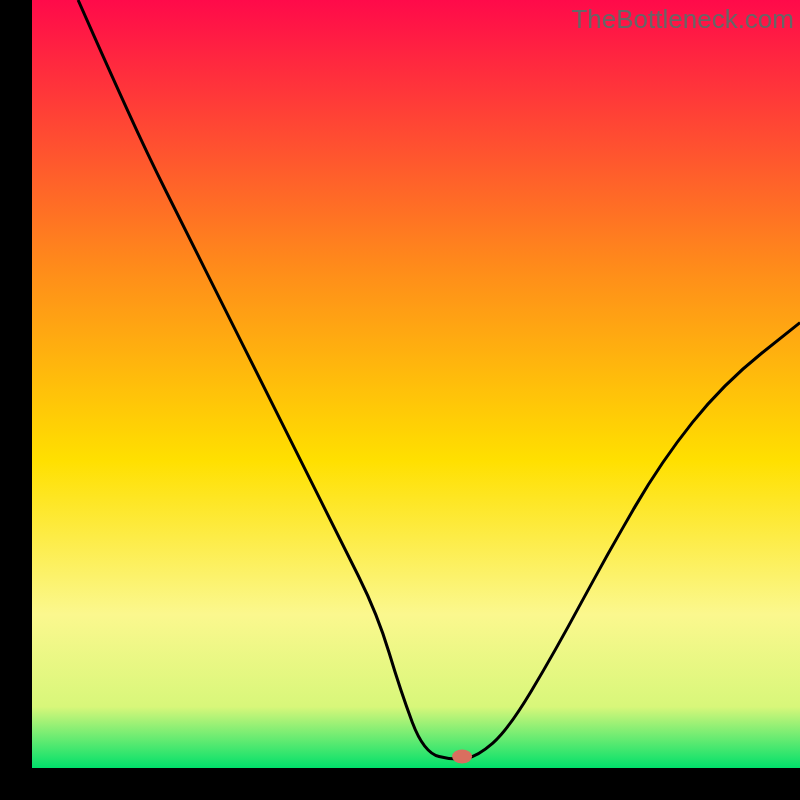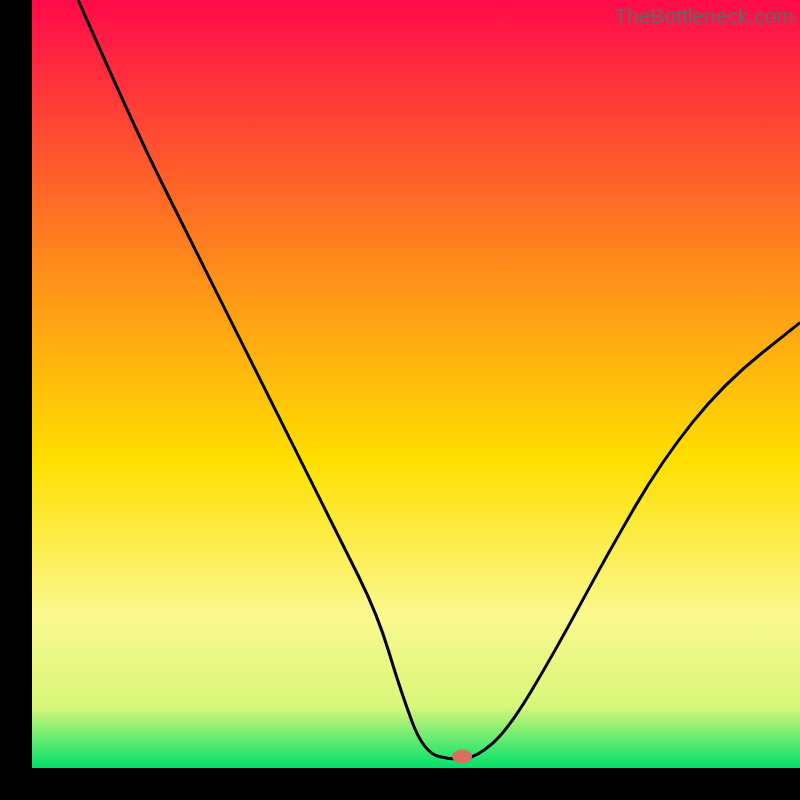--- a/index.html
+++ b/index.html
@@ -16,21 +16,21 @@
     left: 32px;
     top: 0;
     width: 768px;
     height: 768px;
   }
   .watermark {
     position: absolute;
     top: 4px;
     right: 6px;
     color: #666;
-    font-size: 21px;
+    font-size: 26px;
     font-weight: 500;
   }
   svg {
     display: block;
   }
 </style>
 </head>
 <body>
 
 <div class="plot-area">

